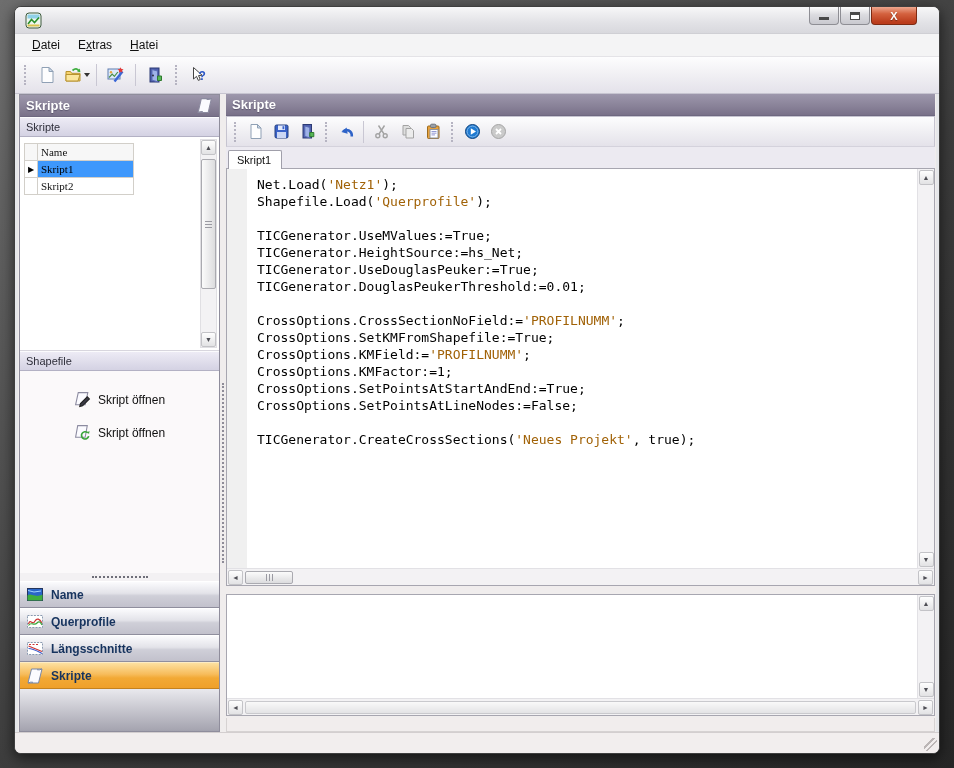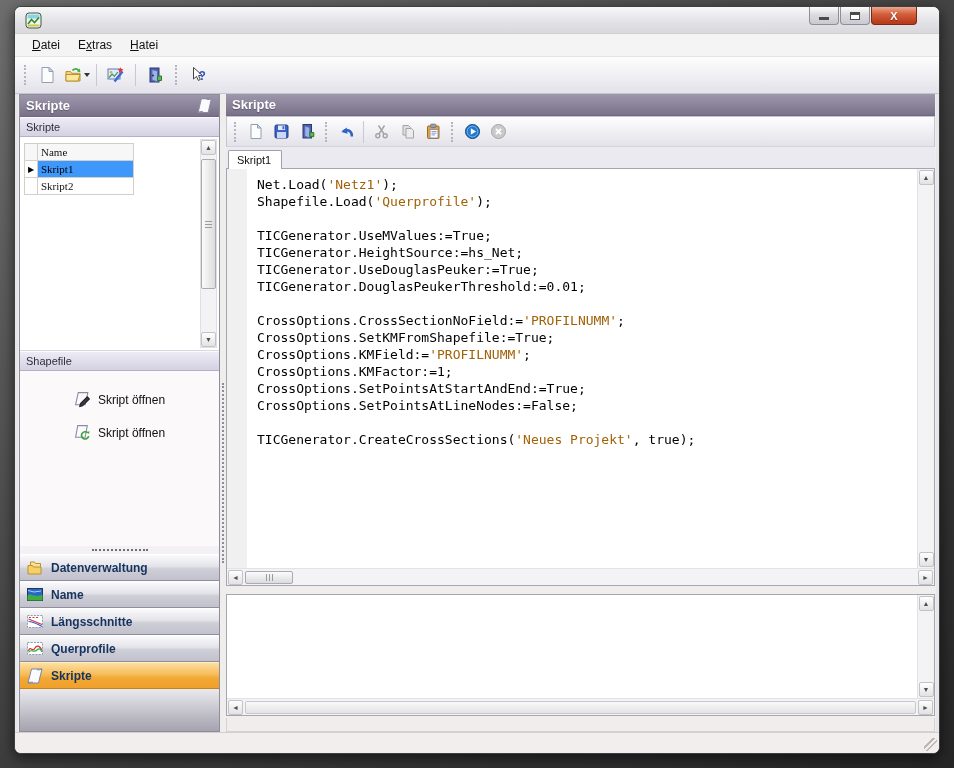--- a/index.html
+++ b/index.html
@@ -314,49 +314,42 @@
           </svg>
           <span>Skript öffnen</span>
         </div>
       </div>
       <div class="drag-handle">
           <span></span>
         </div>
 
       <div class="nav-btn">
         <svg class="icon-18" viewBox="0 0 18 18">
-          <path d="M4.5 3 h4 l1 1.5 h5 V10 H4.5 z" fill="#fbe296" stroke="#b8932f"></path>
-          <path d="M2 6.5 h4.5 l1 1.5 H15 V15 H2 z" fill="#f7cf67" stroke="#b8932f"></path>
-        </svg>
-        <span>Datenverwaltung</span>
-      </div>
-      <div class="nav-btn">
-        <svg class="icon-18" viewBox="0 0 18 18">
           <rect x="1.5" y="2.5" width="15" height="12" fill="#2a66c8" stroke="#24355c"></rect>
           <path d="M1.5 9.5 C5 6.5 9 12.5 16.5 8.5 V14.5 H1.5 z" fill="#3fae3f"></path>
           <path d="M2 4.5 l6 1.5 7-1" stroke="#9fd4ff" fill="none"></path>
         </svg>
         <span>Name</span>
+      </div>
+      <div class="nav-btn">
+        <svg class="icon-18" viewBox="0 0 18 18">
+          <rect x="1.5" y="2.5" width="15" height="12" fill="#fff" stroke="#8a9ab0" stroke-dasharray="2 1.2"></rect>
+          <path d="M2.5 11 C4.5 5 6.5 13 9 8 C11 4.5 13.5 6 16 10" stroke="#cc3333" stroke-width="1.2" fill="none"></path>
+          <path d="M2.5 12.5 C5 8 8 13.5 11 10 C13 7.8 14.5 9 16 12" stroke="#3aa53a" stroke-width="1.2" fill="none"></path>
+        </svg>
+        <span>Querprofile</span>
       </div>
       <div class="nav-btn">
         <svg class="icon-18" viewBox="0 0 18 18">
           <rect x="1.5" y="2.5" width="15" height="12" fill="#fff" stroke="#8a9ab0" stroke-dasharray="2 1.2"></rect>
           <path d="M2.5 6 L16 11.5" stroke="#cc3333" stroke-width="1.2" fill="none"></path>
           <path d="M2.5 8.5 C7 8.5 11 11 16 13.5" stroke="#3355cc" stroke-width="1.2" fill="none"></path>
           <path d="M3 4.5 h2 M6.5 4.5 h2 M10 4.5 h2" stroke="#cc3333"></path>
         </svg>
         <span>Längsschnitte</span>
-      </div>
-      <div class="nav-btn">
-        <svg class="icon-18" viewBox="0 0 18 18">
-          <rect x="1.5" y="2.5" width="15" height="12" fill="#fff" stroke="#8a9ab0" stroke-dasharray="2 1.2"></rect>
-          <path d="M2.5 11 C4.5 5 6.5 13 9 8 C11 4.5 13.5 6 16 10" stroke="#cc3333" stroke-width="1.2" fill="none"></path>
-          <path d="M2.5 12.5 C5 8 8 13.5 11 10 C13 7.8 14.5 9 16 12" stroke="#3aa53a" stroke-width="1.2" fill="none"></path>
-        </svg>
-        <span>Querprofile</span>
       </div>
       <div class="nav-btn active">
         <svg class="icon-18" viewBox="0 0 18 18">
           <path d="M5.5 2 L16 2 L12.5 16 L2 16 Z" fill="#fbfbff" stroke="#7787a8"></path>
           <path d="M16 2 q-3 1.4 -5 .7 M2 16 q3 -1.4 5 -.7" stroke="#7787a8" fill="none"></path>
         </svg>
         <span>Skripte</span>
       </div>
       <div class="sidebar-filler"></div>
     </div>

